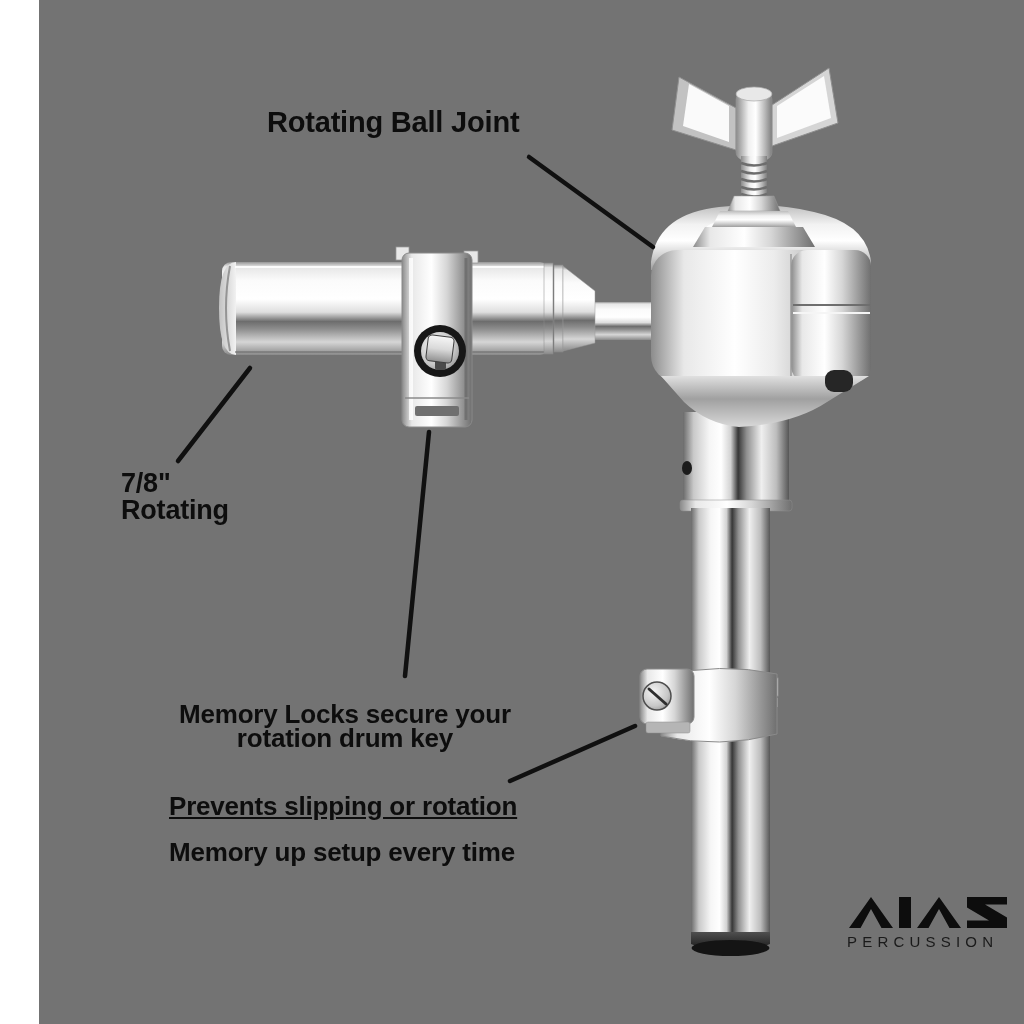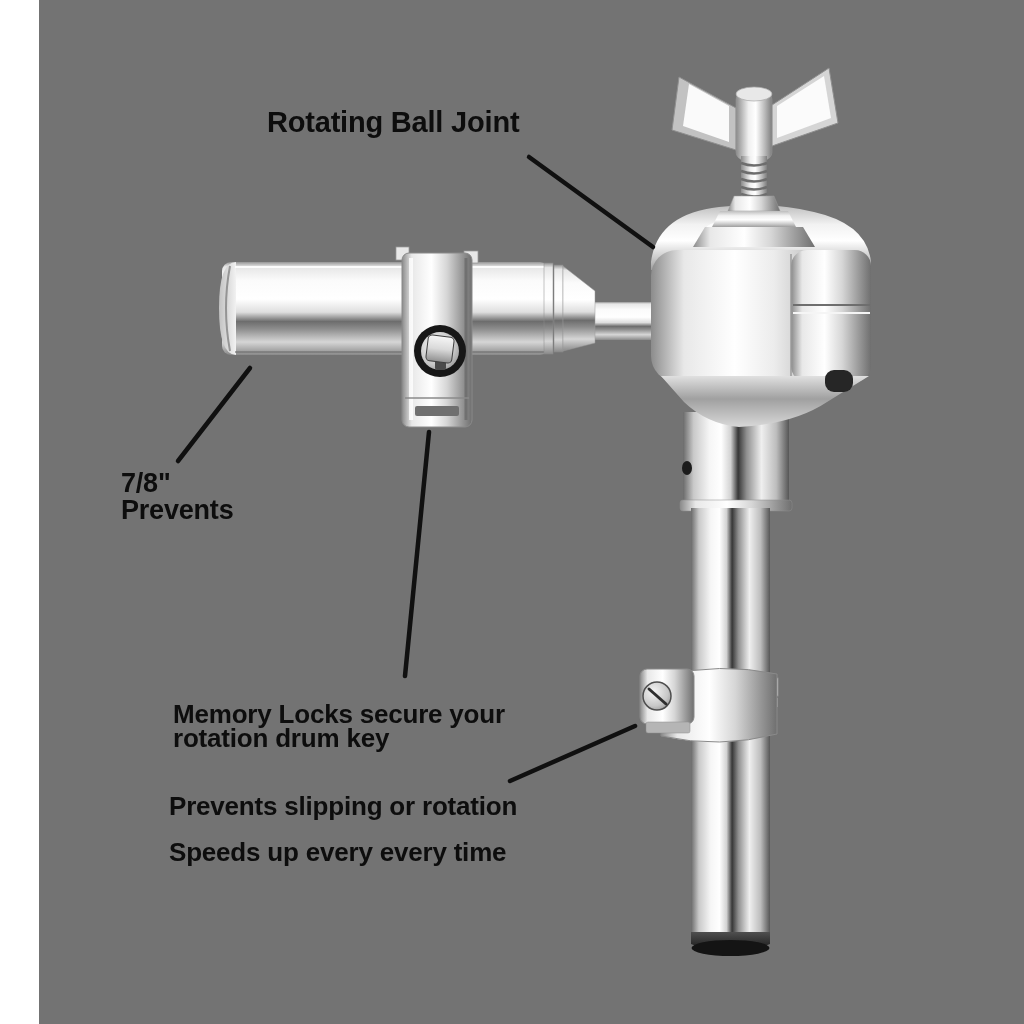--- a/index.html
+++ b/index.html
@@ -4,22 +4,22 @@
 <style>
   html,body{margin:0;padding:0;background:#ffffff;}
   .stage{
     position:relative;width:1024px;height:1024px;background:#737373;
     font-family:"Liberation Sans","DejaVu Sans",sans-serif;overflow:hidden;margin-left:39px;
   }
   .art{position:absolute;left:0;top:0;width:1024px;height:1024px;}
   .label{position:absolute;color:#0d0d0d;font-weight:700;letter-spacing:-0.2px;}
   .headline{left:228px;top:106px;font-size:29px;}
   .diameter{left:82px;top:470px;font-size:27px;line-height:27px;}
-  .memory{left:134px;top:703px;font-size:26px;line-height:23.7px;}
-  .benefit1{left:130px;top:791px;font-size:26px;}
+  .memory{left:140px;top:703px;font-size:26px;line-height:23.7px;text-align:center;}
+  .benefit1{left:130px;top:791px;font-size:26px;text-decoration:underline;}
   .benefit2{left:130px;top:837px;font-size:26px;}
   .brand{position:absolute;left:800px;top:888px;width:180px;height:70px;}
   .brand svg{position:absolute;left:0;top:0;}
   .brand-sub{
     position:absolute;left:8px;top:45px;font-size:15px;font-weight:400;
     letter-spacing:5.2px;color:#1a1a1a;white-space:nowrap;
   }
 </style>
 </head>
 <body>
@@ -197,25 +197,37 @@
       <line x1="211" y1="368" x2="139" y2="461"></line>
       <line x1="390" y1="432" x2="366" y2="676"></line>
       <line x1="471" y1="781" x2="596" y2="726"></line>
     </g>
   </svg>
 
   <div class="label headline">Rotating Ball Joint</div>
 
   <div class="label diameter">
     <div>7/8"</div>
-    <div>Prevents</div>
+    <div>Rotating</div>
   </div>
 
   <div class="label memory">
     <div>Memory Locks secure your</div>
     <div>rotation drum key</div>
   </div>
 
   <div class="label benefit1">Prevents slipping or rotation</div>
-  <div class="label benefit2">Speeds up every every time</div>
-
+  <div class="label benefit2">Memory up setup every time</div>
+
+  <div class="brand">
+    <svg width="180" height="60" viewBox="800 888 180 60">
+      <title>AIAS</title>
+      <g fill="#0d0d0d">
+        <path fill-rule="evenodd" d="M810,928 L832,897 L854,928 Z M821.5,928 L832,909 L842.5,928 Z"></path>
+        <rect x="860" y="897" width="12" height="31"></rect>
+        <path fill-rule="evenodd" d="M878,928 L900,897 L922,928 Z M889.5,928 L900,909 L910.5,928 Z"></path>
+        <path d="M928,897 L968,897 L968,904.5 L946,904.5 L968,917.5 L968,928 L928,928 L928,920.5 L950,920.5 L928,907.5 Z"></path>
+      </g>
+    </svg>
+    <div class="brand-sub">PERCUSSION</div>
+  </div>
 
 </div>
 
 </body></html>

